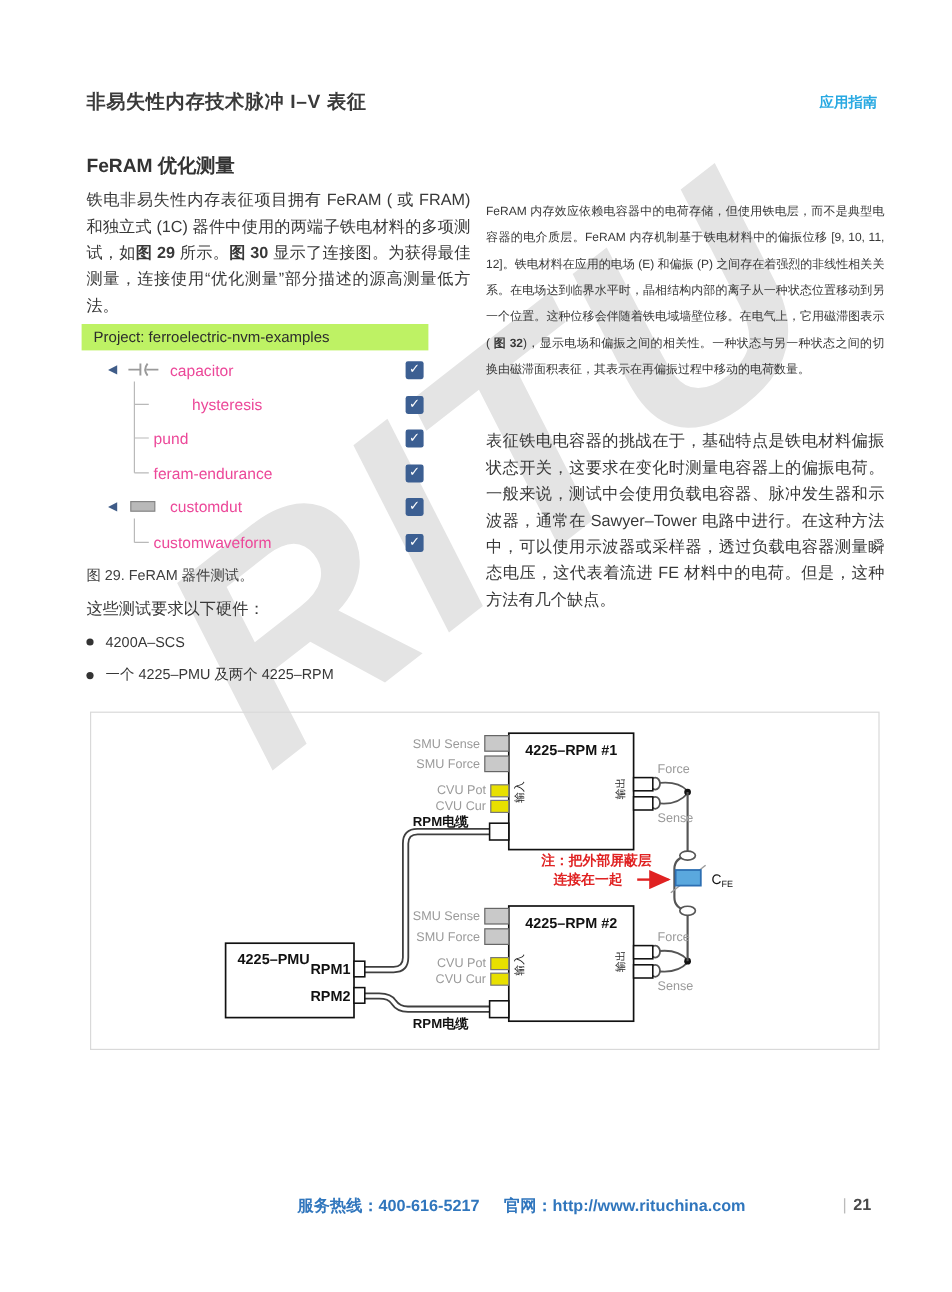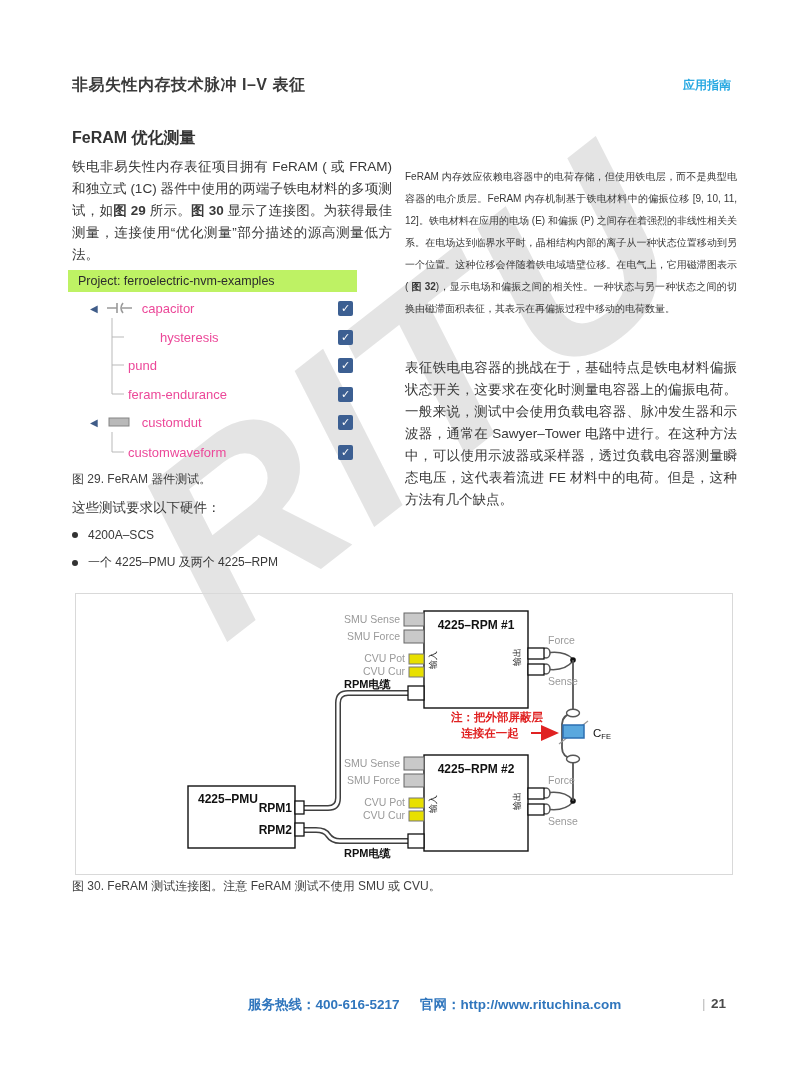--- a/index.html
+++ b/index.html
@@ -226,20 +226,19 @@
         <rect x="112" y="192" width="107" height="62" fill="#fff" stroke="#111" stroke-width="1.4"></rect>
         <text x="122" y="209" font-size="12" font-weight="700" fill="#111">4225–PMU</text>
         <rect x="219" y="207" width="9" height="13" fill="#fff" stroke="#111" stroke-width="1.3"></rect>
         <rect x="219" y="229" width="9" height="13" fill="#fff" stroke="#111" stroke-width="1.3"></rect>
         <text x="216" y="218" font-size="12" font-weight="700" fill="#111" text-anchor="end">RPM1</text>
         <text x="216" y="240" font-size="12" font-weight="700" fill="#111" text-anchor="end">RPM2</text>
       </g>
     </svg>
   </div>
 
-  <div id="fig30-caption" class="abs">图 30. FeRAM 测试连接图。注意 FeRAM 测试不使用 SMU 或 CVU。</div>
 
   <div id="footer-hotline" class="abs footer-text">服务热线：400-616-5217</div>
   <div id="footer-site" class="abs footer-text">官网：http://www.rituchina.com</div>
   <div id="footer-sep" class="abs">|</div>
   <div id="footer-page" class="abs">21</div>
 
 </div>
 
 </body></html>

